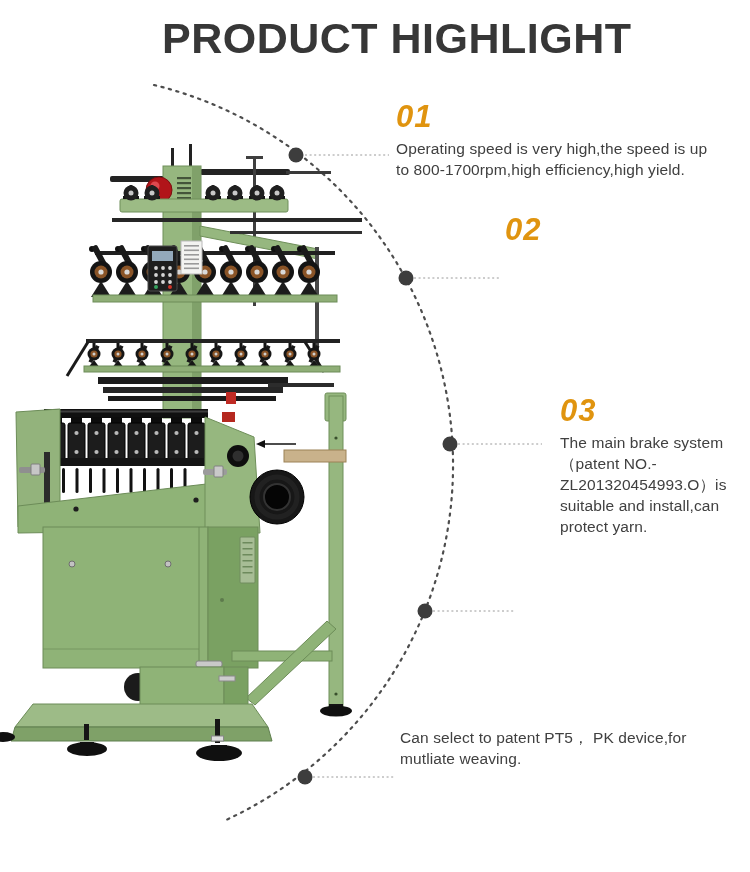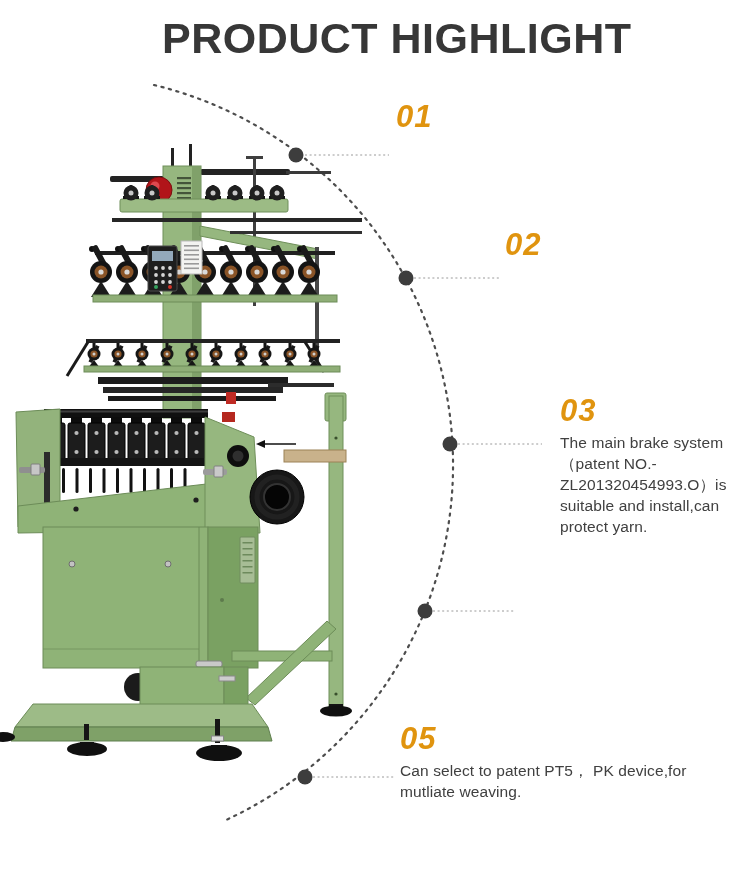--- a/index.html
+++ b/index.html
@@ -17,21 +17,21 @@
   .feature{position:absolute;z-index:2;}
   .feat-num{
     font-size:31px;font-weight:700;font-style:italic;letter-spacing:1px;line-height:1.05;
     color:var(--color-accent,#E0940F);
   }
   .feat-text{
     margin-top:4px;font-size:15.5px;line-height:1.36;letter-spacing:.1px;
     color:var(--color-body_text,#404040);white-space:pre-line;
   }
   #f1{left:396px;top:101px;width:352px;}
-  #f2{left:505px;top:229px;width:228px;}
+  #f2{left:505px;top:214px;width:228px;}
   #f3{left:560px;top:395px;width:198px;}
   #f4{left:519px;top:561px;width:212px;}
   #f5{left:400px;top:723px;width:348px;}
 </style>
 </head>
 <body>
 
 <div class="canvas">
 
   <div class="title">PRODUCT HIGHLIGHT</div>
@@ -296,37 +296,38 @@
         <ellipse cx="87" cy="749" rx="20" ry="7"></ellipse>
         <ellipse cx="219" cy="753" rx="23" ry="8"></ellipse>
         <ellipse cx="336" cy="711" rx="16" ry="5.5"></ellipse>
         <ellipse cx="3" cy="737" rx="12" ry="5"></ellipse>
       </g>
     </g>
   </svg>
 
   <div class="feature" id="f1">
     <div class="feat-num">01</div>
+    <div class="feat-text">Operating speed is very high,the speed is up
+to 800-1700rpm,high efficiency,high yield.</div>
   </div>
 
   <div class="feature" id="f2">
     <div class="feat-num">02</div>
   </div>
 
   <div class="feature" id="f3">
     <div class="feat-num">03</div>
     <div class="feat-text">The main brake system
 （patent NO.-
 ZL201320454993.O）is
 suitable and install,can
 protect yarn.</div>
   </div>
 
   <div class="feature" id="f4">
   </div>
 
   <div class="feature" id="f5">
-    <div class="feat-num">05</div>
     <div class="feat-text">Can select to patent PT5， PK device,for
 mutliate weaving.</div>
   </div>
 
 </div>
 
 </body></html>

